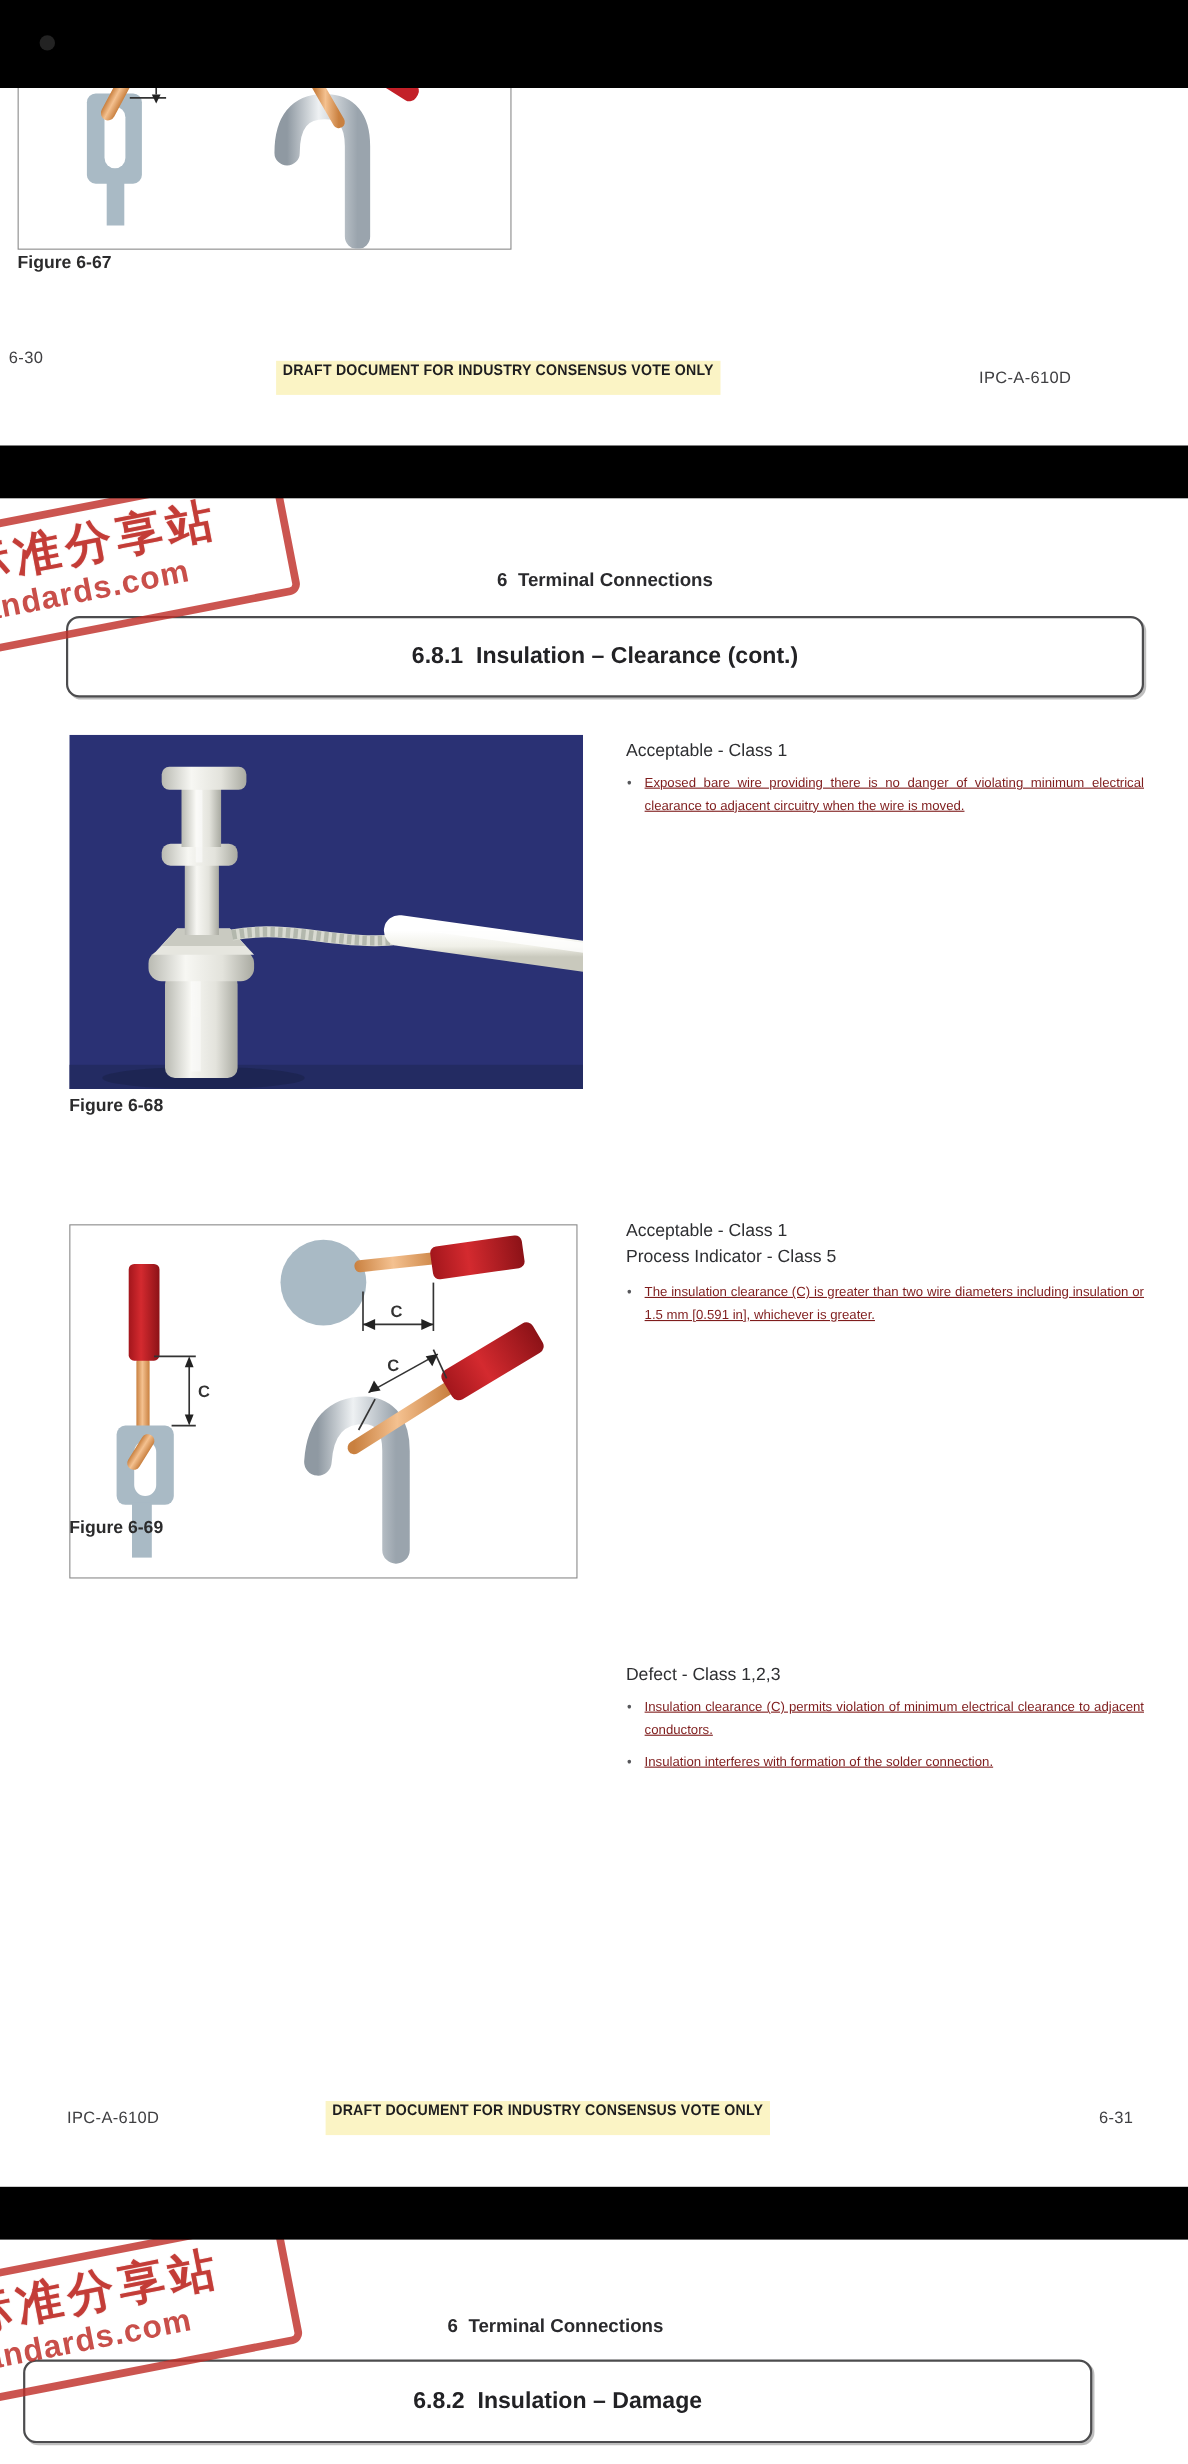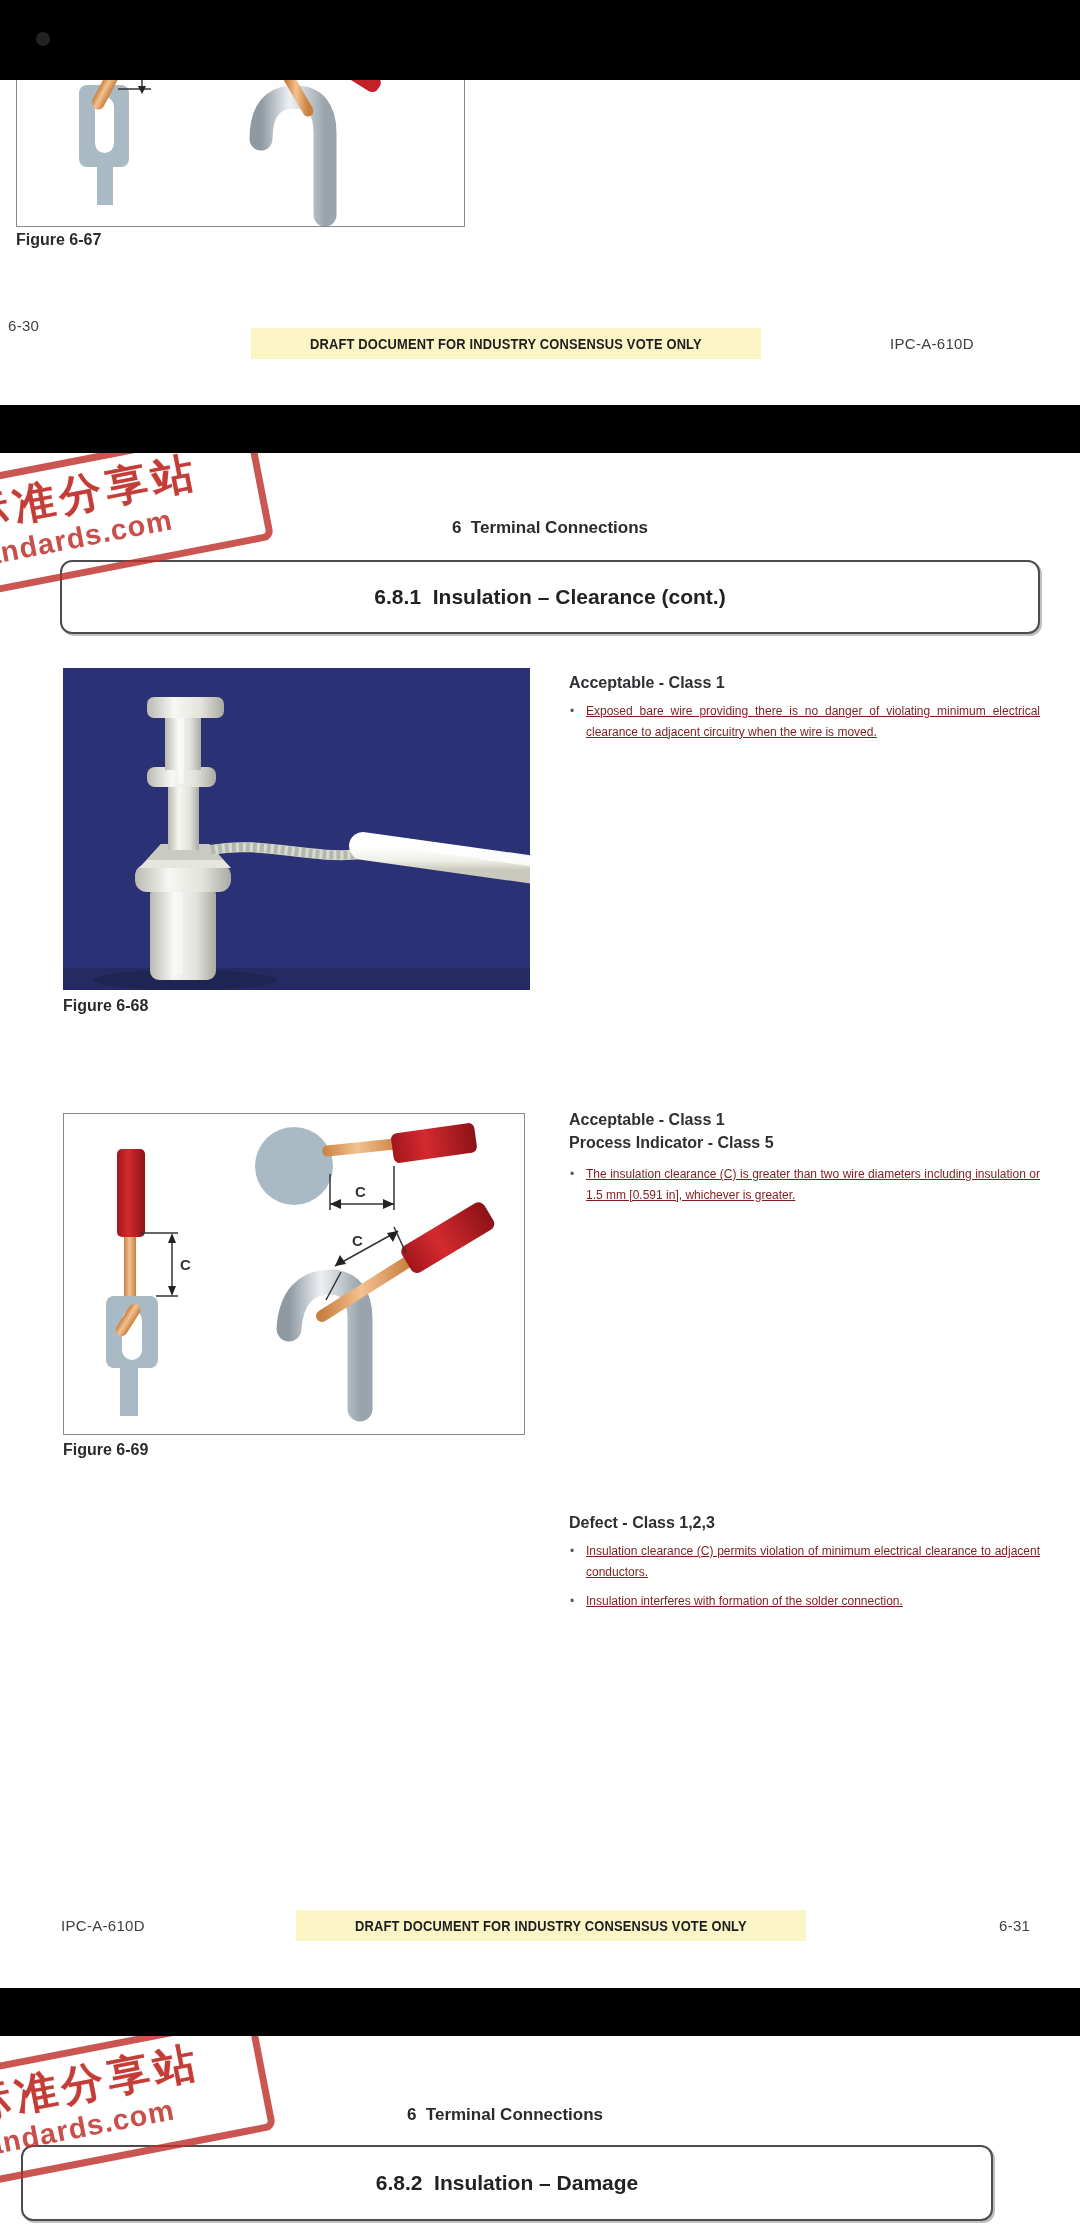--- a/index.html
+++ b/index.html
@@ -17,22 +17,22 @@
   #band-1{top:405px;height:48px;}
   #band-2{top:1988px;height:48px;}
   .cam-dot{position:absolute;left:36px;top:32px;width:14px;height:14px;border-radius:50%;background:#232323;}
 
   
   .figure-box{position:absolute;background:#fff;border:1px solid #8a8a8a;}
   .figure-label{position:absolute;font-size:16px;font-weight:bold;color:#2b2b2c;}
 
   
   .footer-text{position:absolute;font-size:15px;color:#404043;letter-spacing:.3px;}
-  .draft-band{position:absolute;width:510px;height:31px;background:#fbf4c5;
-    display:flex;align-items:center;justify-content:center;}
+  .draft-band{position:absolute;width:404px;height:31px;background:#fbf4c5;
+    display:flex;justify-content:center;}
   .draft-band span{font-size:14px;font-weight:bold;color:#1d1d1f;letter-spacing:.2px;
     transform:scaleX(.92);white-space:nowrap;}
 
   
   .chapter-heading{position:absolute;width:100%;text-align:center;font-size:17px;
     font-weight:bold;color:#2a2a2d;white-space:pre;}
   .section-box{position:absolute;border:2px solid #4c4c4e;border-radius:12px;background:#fff;
     box-shadow:2px 2px 0 rgba(0,0,0,.25);display:flex;align-items:center;justify-content:center;z-index:5;}
   .section-box .title{font-size:21px;font-weight:bold;color:#222225;white-space:pre;text-align:right;}
 
@@ -41,21 +41,21 @@
     border:7px solid rgba(191,48,42,.82);border-radius:10px;
     transform:rotate(-11deg);z-index:20;pointer-events:none;}
   .stamp .cn{position:absolute;left:10px;top:2px;font-size:42px;font-weight:bold;
     color:rgba(191,48,42,.88);letter-spacing:5px;white-space:nowrap;
     text-shadow:0 0 1px rgba(191,48,42,.5);}
   .stamp .en{position:absolute;left:-26px;top:56px;font-size:29px;font-weight:bold;
     color:rgba(191,48,42,.85);letter-spacing:1px;white-space:nowrap;}
 
   
   .text-col{position:absolute;left:569px;width:471px;}
-  .crit-head{font-size:16px;font-weight:bold;color:#2e2f32;line-height:23px;}
+  .crit-head{font-size:16px;font-weight:normal;color:#2e2f32;line-height:23px;}
   .bullet{position:relative;padding-left:17px;font-size:12px;color:#7f1d1d;
     line-height:20.5px;text-align:justify;margin-top:7px;text-decoration:underline;}
   .bullet::before{content:"•";position:absolute;left:1px;top:0;color:#56575b;}
 
   svg{display:block;}
 </style>
 </head>
 <body>
 
 <div class="figure-box" style="left:16px;top:-62px;width:447px;height:287px;">
@@ -232,21 +232,21 @@
     <g stroke="#333" stroke-width="1.5" fill="none">
       <line x1="262" y1="186" x2="277" y2="158"></line>
       <line x1="342" y1="139" x2="330" y2="113"></line>
       <line x1="271" y1="152" x2="334" y2="117"></line>
     </g>
     <polygon points="271,152 282,150 276,141" fill="#222"></polygon>
     <polygon points="334,117 323,119 329,128" fill="#222"></polygon>
     <text x="288" y="132" font-size="15" font-weight="bold" fill="#333">C</text>
   </svg>
 </div>
-<div class="figure-label" style="left:63px;top:1441px;text-align:right;">Figure 6-69</div>
+<div class="figure-label" style="left:63px;top:1381px;text-align:right;">Figure 6-69</div>
 
 <div class="text-col" style="top:1108px;">
   <div class="crit-head">Acceptable - Class 1</div>
   <div class="crit-head">Process Indicator - Class 5</div>
   <div class="bullet" style="margin-top:10px;">The insulation clearance (C) is greater than two wire diameters including insulation or 1.5 mm [0.591 in], whichever is greater.</div>
 </div>
 
 <div class="text-col" style="top:1511px;">
   <div class="crit-head">Defect - Class 1,2,3</div>
   <div class="bullet">Insulation clearance (C) permits violation of minimum electrical clearance to adjacent conductors.</div>

